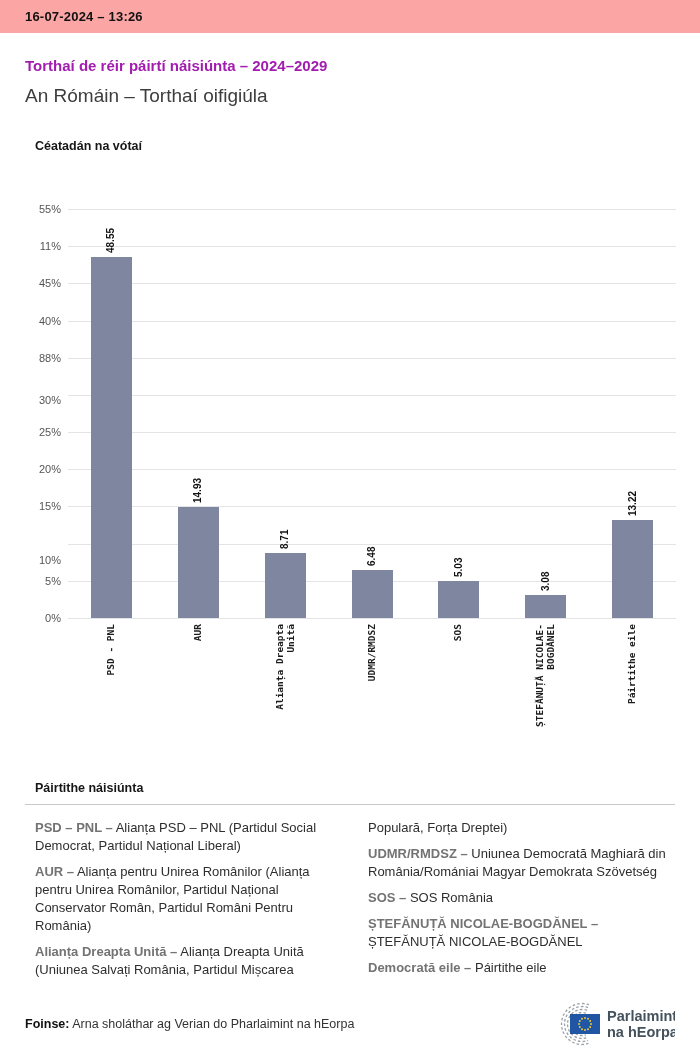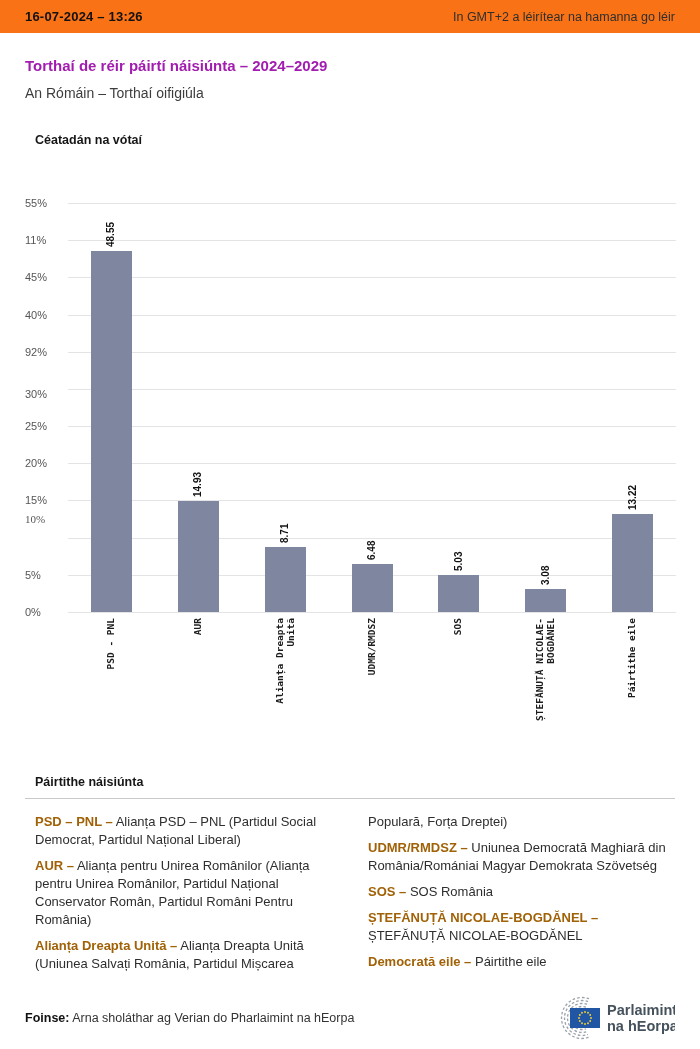--- a/index.html
+++ b/index.html
@@ -1,96 +1,95 @@
 <!DOCTYPE html>
 <html><head>
 <meta charset="utf-8">
 <style>
   * { margin: 0; padding: 0; box-sizing: border-box; }
   html, body { width: 700px; background: #ffffff; font-family: "Liberation Sans", sans-serif; }
   body { height: 1049px; overflow: hidden; color: #1a1a1a; }
 
   
   .topbar {
-    height: 33px; background: #f97316;
+    height: 33px; background: #fca5a5;
     display: flex; align-items: center; justify-content: space-between;
     padding: 0 25px;
   }
   .topbar .datetime { font-size: 13px; font-weight: bold; color: #111; letter-spacing: .2px; }
   .topbar .tznote   { font-size: 12.5px; color: #2e2e2e; }
 
   
   .page-title    { font-size: 15px; font-weight: bold; color: #a21caf; margin: 24px 25px 0; }
-  .page-subtitle { font-size: 14px; font-weight: normal; color: #3d3d3d; margin: 11px 25px 0; }
+  .page-subtitle { font-size: 19px; font-weight: normal; color: #3d3d3d; margin: 11px 25px 0; }
 
   .chart-title { font-size: 12.5px; font-weight: bold; color: #161616; margin: 32px 25px 6px 35px; }
 
   
   .chart-canvas { position: relative; margin: 56px 24px 0 25px; width: 651px; height: 546px; }
   .gridline { position: absolute; left: 43px; width: 608px; height: 1px; background: #e4e4e7; }
-  .ytick { position: absolute; left: 0; width: 36px; text-align: left;
+  .ytick { position: absolute; left: 0; width: 36px; text-align: right;
            font-size: 11px; color: #555; line-height: 14px; }
   .bar { position: absolute; width: 41px; }
   .vlabel { position: absolute; font-size: 10px; font-weight: bold; color: #111;
             white-space: nowrap; line-height: 10px;
             transform: rotate(-90deg); transform-origin: bottom left; }
   .xlabel { position: absolute; top: 415px;
             font-family: "DejaVu Sans Mono", monospace; font-size: 9.5px; font-weight: bold;
             color: #1c1c1c; line-height: 10.5px; white-space: pre; text-align: right;
             transform: rotate(-90deg); transform-origin: top right; }
 
   
   .legend { margin: 26px 25px 0; }
   .legend h4 { font-size: 12.5px; font-weight: bold; color: #161616; margin-left: 10px; }
   .legend .rule { border: none; border-top: 1px solid #c8c8c8; margin-top: 9px; }
   .legend .cols { margin: 14px 0 0 10px; column-count: 2; column-gap: 26px;
                   column-fill: auto; height: 172px;
                   font-size: 13px; line-height: 18px; color: #2e2e2e; }
   .legend .cols p { margin: 0 0 8px; }
-  .legend .cols strong { color: #a16207; }
+  .legend .cols strong { color: #737373; }
 
   
   .footer { display: flex; justify-content: space-between; align-items: center;
             margin: 10px 25px 0; }
   .source { font-size: 12.5px; color: #333; }
   .source strong { color: #111; }
   .ep-logo { display: flex; align-items: center; }
   .ep-logo text { font-family: "Liberation Sans", sans-serif; font-weight: bold; }
 </style>
 </head>
 <body>
 
 <header class="topbar">
   <span class="datetime">16-07-2024 – 13:26</span>
-  <span class="tznote">In GMT+2 a léirítear na hamanna go léir</span>
 </header>
 
 <main>
   <h1 class="page-title">Torthaí de réir páirtí náisiúnta – 2024–2029</h1>
   <h2 class="page-subtitle">An Rómáin – Torthaí oifigiúla</h2>
 
   <section>
     <h3 class="chart-title">Céatadán na vótaí</h3>
     <div class="chart-canvas" id="chart-canvas">
         <div class="gridline" style="top: 409px;"></div>
         <div class="ytick" style="top: 402px;">0%</div>
         <div class="gridline" style="top: 371.818px;"></div>
         <div class="ytick" style="top: 364.818px;">5%</div>
         <div class="gridline" style="top: 334.636px;"></div>
-        <div class="ytick" style="top: 309px; font-family: Liberation Serif, serif;">10%</div>
+        <div class="ytick" style="top: 344px;">10%</div>
         <div class="gridline" style="top: 297.455px;"></div>
         <div class="ytick" style="top: 290.455px;">15%</div>
         <div class="gridline" style="top: 260.273px;"></div>
         <div class="ytick" style="top: 253.273px;">20%</div>
         <div class="gridline" style="top: 223.091px;"></div>
         <div class="ytick" style="top: 216.091px;">25%</div>
         <div class="gridline" style="top: 185.909px;"></div>
         <div class="ytick" style="top: 184px;">30%</div>
         <div class="gridline" style="top: 148.727px;"></div>
-        <div class="ytick" style="top: 141.727px;">92%</div>
+        <div class="ytick" style="top: 141.727px;">88%</div>
         <div class="gridline" style="top: 111.545px;"></div>
         <div class="ytick" style="top: 104.545px;">40%</div>
         <div class="gridline" style="top: 74.3636px;"></div>
         <div class="ytick" style="top: 67.3636px;">45%</div>
         <div class="gridline" style="top: 37.1818px;"></div>
         <div class="ytick" style="top: 30.1818px;">11%</div>
         <div class="gridline" style="top: 0px;"></div>
         <div class="ytick" style="top: -7px;">55%</div>
         <div class="bar" style="left: 65.9286px; top: 47.9645px; height: 361.035px; background: rgb(127, 135, 160);"></div>
         <div class="vlabel" style="left: 91.4286px; top: 33.9645px;">48.55</div>

